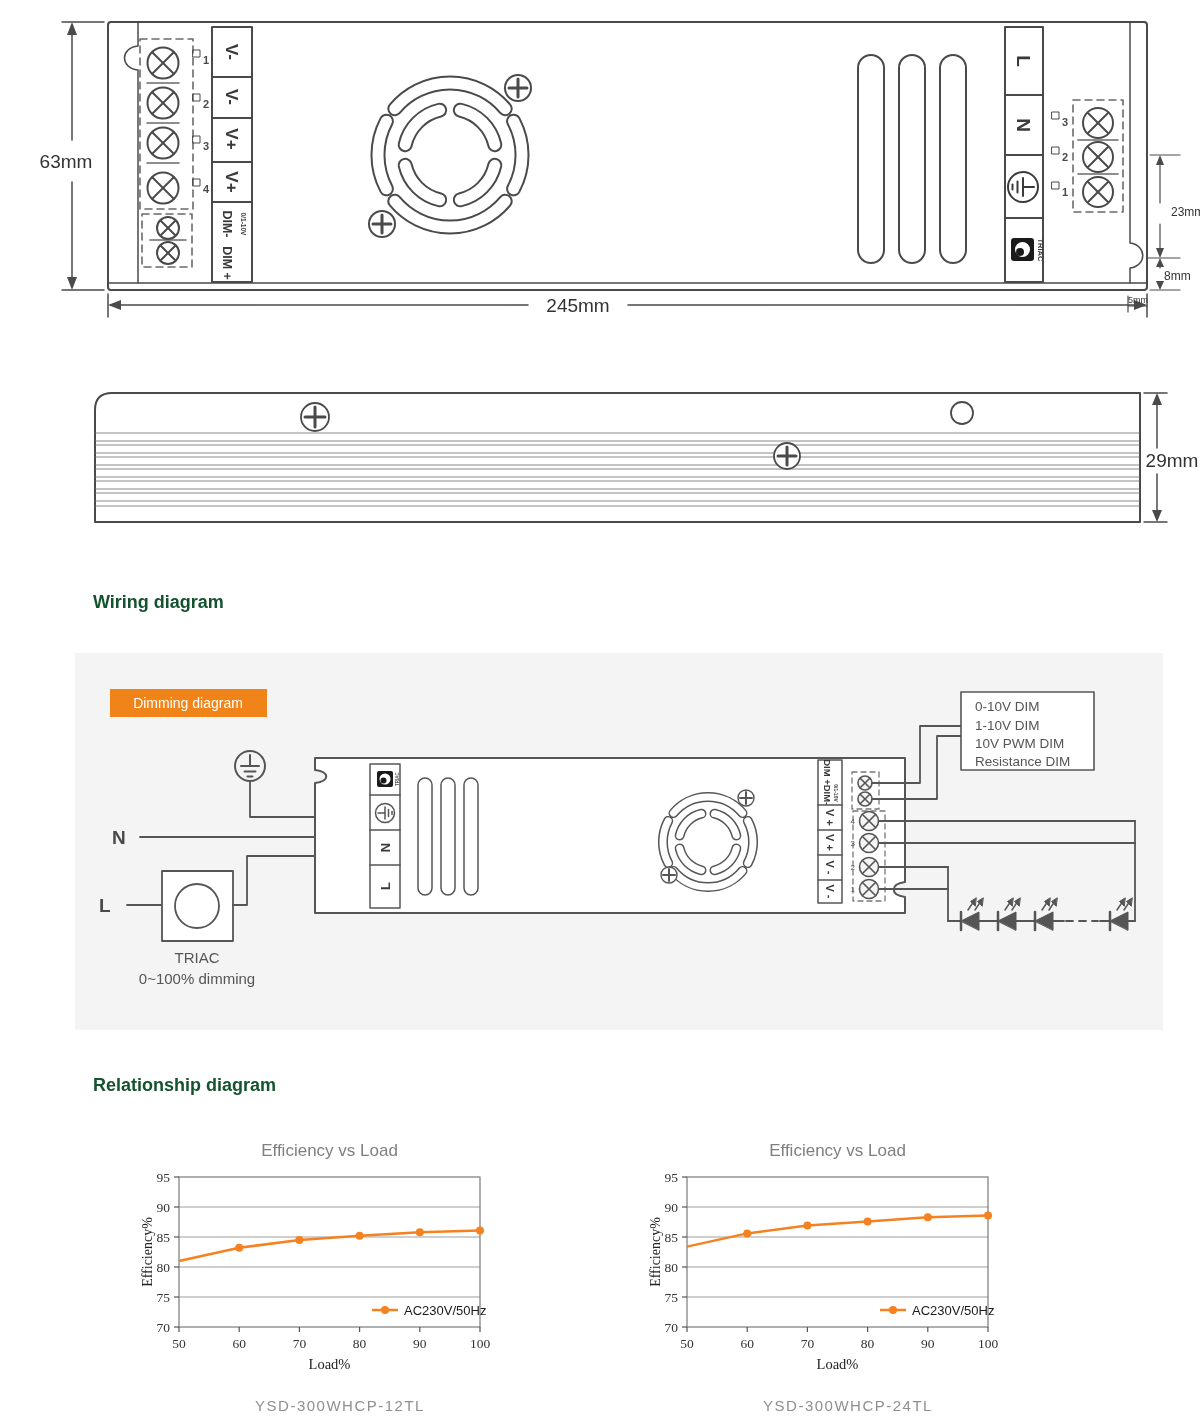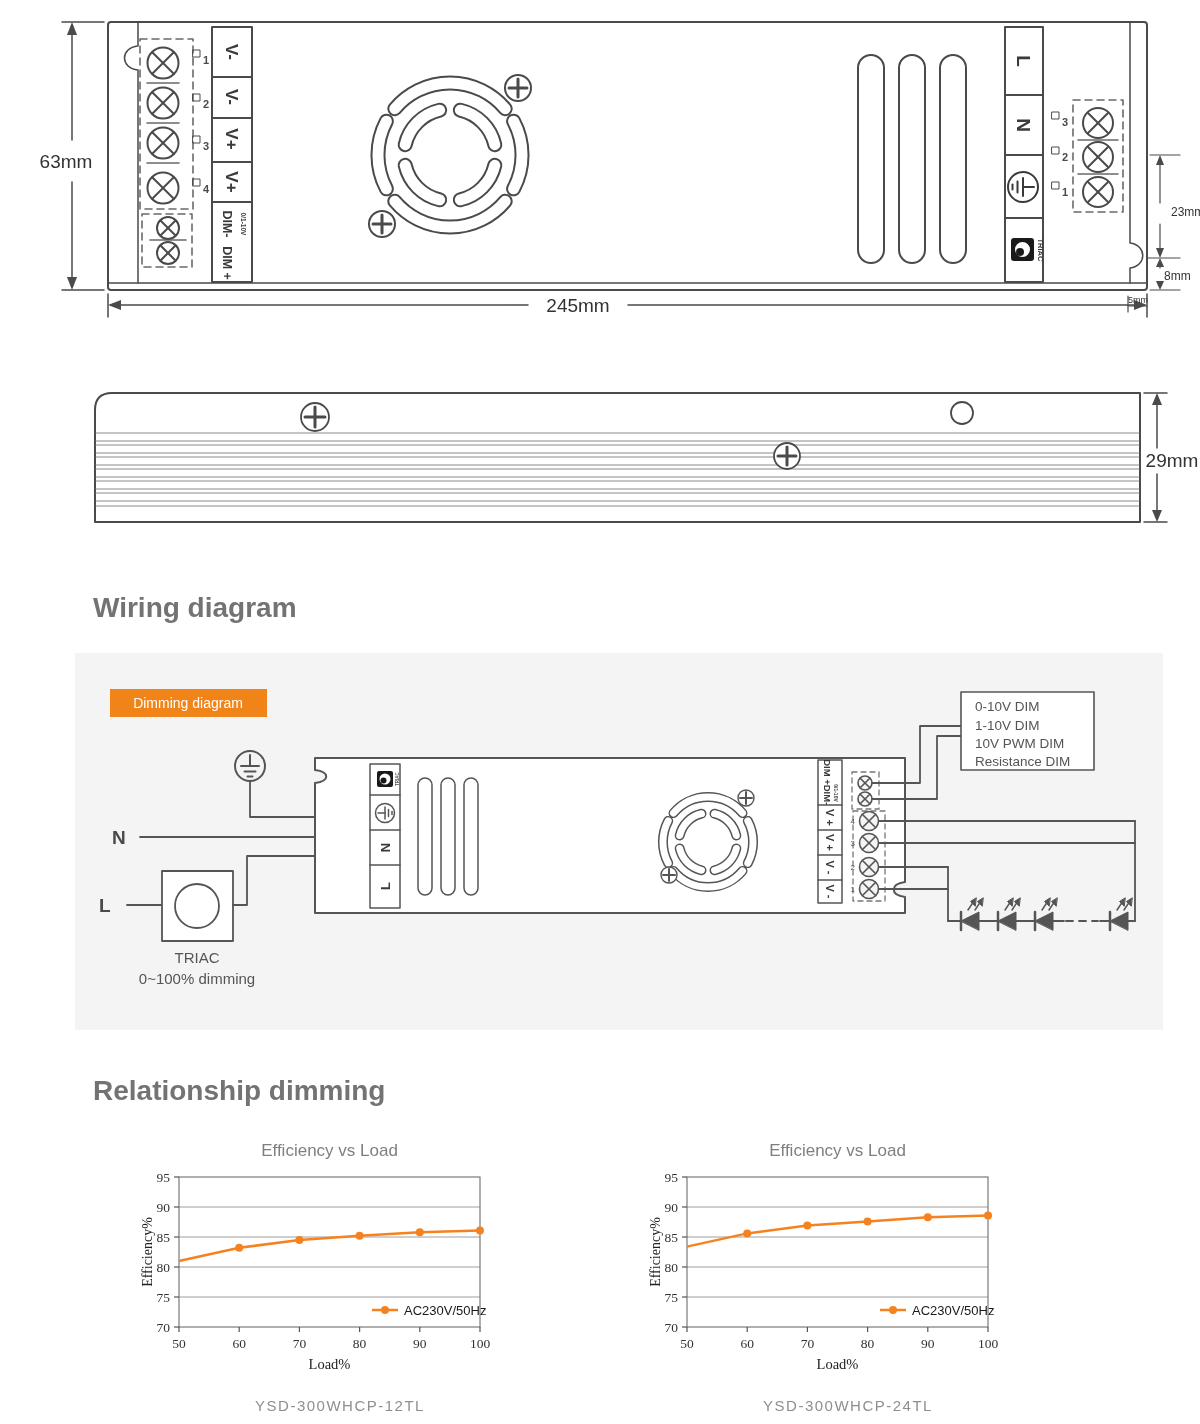--- a/index.html
+++ b/index.html
@@ -1,19 +1,19 @@
 <!DOCTYPE html>
 <html><head>
 <meta charset="utf-8">
 <style>
   html,body{margin:0;padding:0;background:#fff;}
   #page{position:relative;width:1200px;height:1424px;background:#fff;overflow:hidden;
         font-family:"Liberation Sans",sans-serif;}
   .abs{position:absolute;}
-  .heading{font-size:28px;font-weight:bold;color:#737373;}
+  .heading{font-size:18px;font-weight:bold;color:#14532d;}
   #wiring-panel{left:75px;top:653px;width:1088px;height:377px;background:#f4f4f4;}
   svg text{font-family:"Liberation Sans",sans-serif;}
   .serif{font-family:"Liberation Serif",serif;}
 </style>
 </head>
 <body>
 
 <div id="page">
 
 <svg class="abs" style="left:0;top:0" width="1200" height="575" viewBox="0 0 1200 575" stroke-linecap="round" stroke-linejoin="round">
@@ -507,21 +507,21 @@
             <polygon points="1035,268 1053,259 1053,277"></polygon>
       <line x1="1042" y1="257" x2="1048" y2="248" stroke-width="1.5"></line>
             <polygon points="1050,245 1044.5,248.5 1049,253"></polygon>
       <line x1="1049" y1="257" x2="1055" y2="248" stroke-width="1.5"></line>
             <polygon points="1057,245 1051.5,248.5 1056,253"></polygon>
     </g>
   </g>
 </svg>
 </div>
 
-<div class="abs heading" style="left:93px;top:1075px">Relationship dimming</div>
+<div class="abs heading" style="left:93px;top:1075px">Relationship diagram</div>
 
 <svg class="abs" style="left:100px;top:1130px" width="480" height="294" viewBox="0 0 480 294" id="chart-0">
       <line x1="79" x2="380" y1="167" y2="167" stroke="#9e9e9e" stroke-width="1"></line>
       <line x1="79" x2="380" y1="137" y2="137" stroke="#9e9e9e" stroke-width="1"></line>
       <line x1="79" x2="380" y1="107" y2="107" stroke="#9e9e9e" stroke-width="1"></line>
       <line x1="79" x2="380" y1="77" y2="77" stroke="#9e9e9e" stroke-width="1"></line>
       <rect x="79" y="47" width="301" height="150" fill="none" stroke="#7a7a7a" stroke-width="1.2"></rect>
       <line x1="74" x2="79" y1="197" y2="197" stroke="#555" stroke-width="1.2"></line>
       <text x="70" y="201.5" font-size="13.5" fill="#333" text-anchor="end" class="serif">70</text>
       <line x1="74" x2="79" y1="167" y2="167" stroke="#555" stroke-width="1.2"></line>

